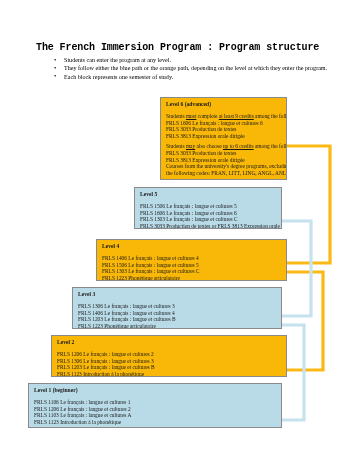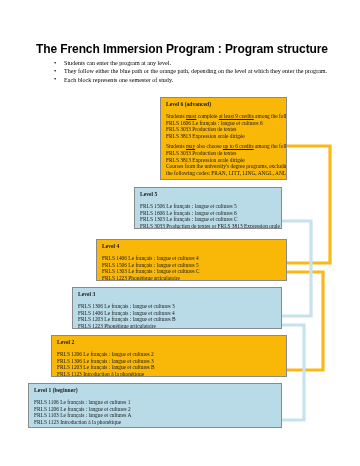--- a/index.html
+++ b/index.html
@@ -11,23 +11,23 @@
     height: 466px;
     background: #ffffff;
     font-family: "Liberation Serif", serif;
     position: relative;
     overflow: hidden;
   }
 
   
   #header { position: absolute; left: 0; top: 0; width: 360px; }
   #page-title {
-    font-family: Liberation Sans, sans-serif;
+    font-family: Liberation Mono, monospace;
     font-weight: bold;
-    font-size: 12px;
+    font-size: 10px;
     color: #000;
     margin: 0;
     padding: 42px 0 0 36px;
     letter-spacing: -0.1px;
   }
   #bullet-list {
     margin: 3px 0 0 0;
     padding: 0 0 0 54px;
     list-style: none;
   }

